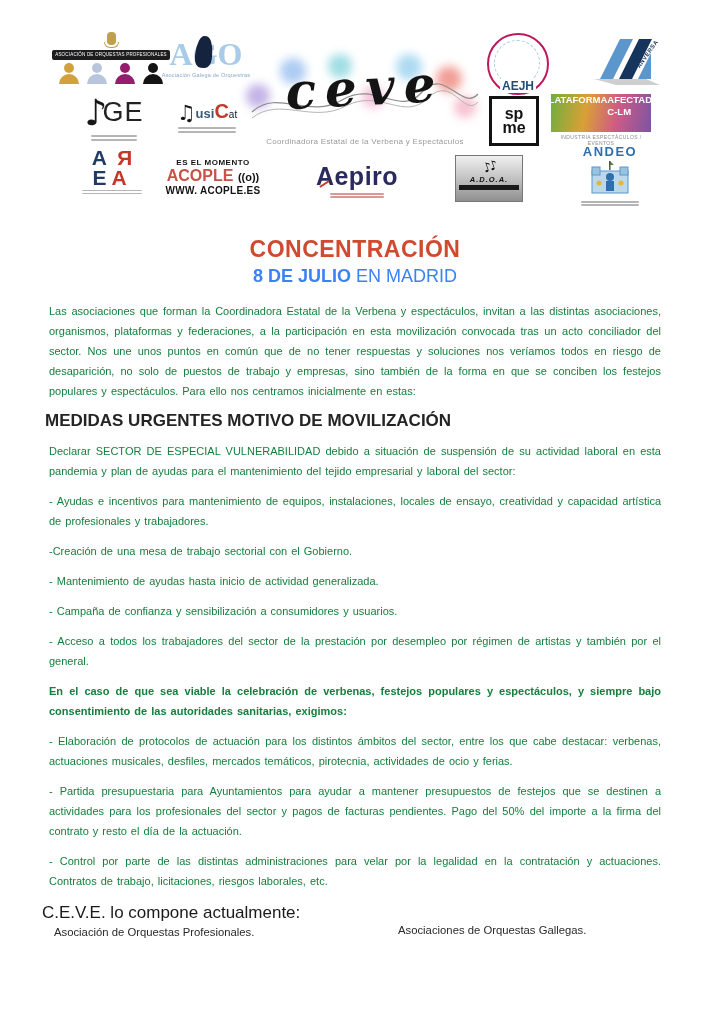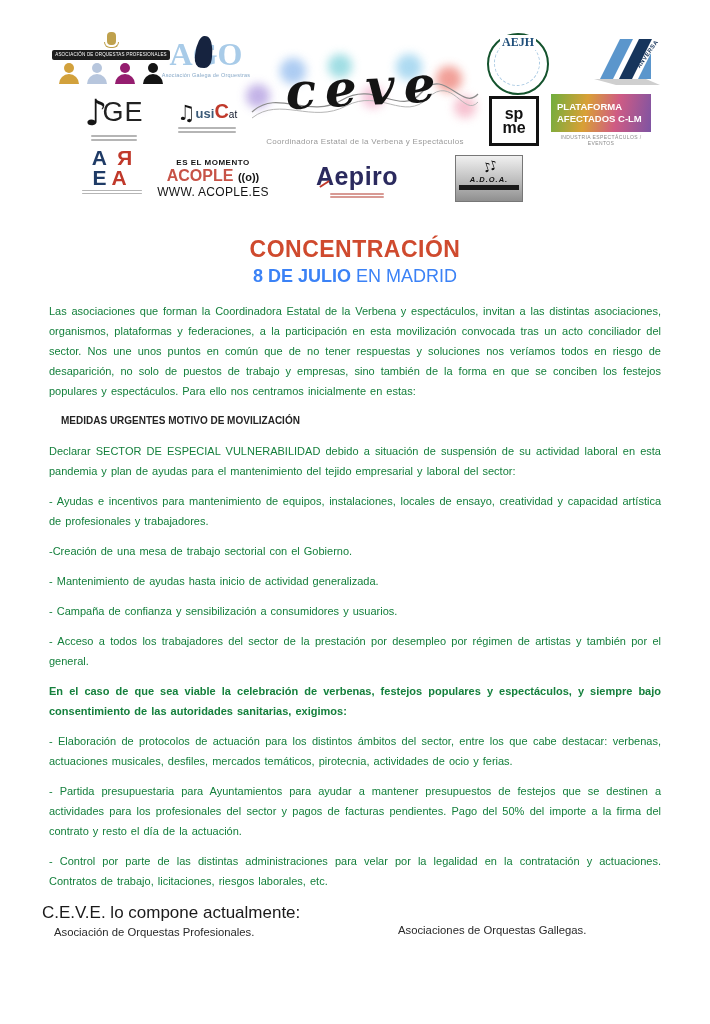--- a/index.html
+++ b/index.html
@@ -53,49 +53,49 @@
   .bl3{left:78px;top:-2px;width:24px;height:24px;background:#8fd8df;}
   .bl4{left:112px;top:30px;width:22px;height:22px;background:#f3b9d2;}
   .bl5{left:146px;top:-2px;width:26px;height:26px;background:#9fd4ef;}
   .bl6{left:186px;top:10px;width:26px;height:26px;background:#ef8f86;}
   .bl7{left:204px;top:40px;width:22px;height:22px;background:#f5b7c8;}
   .ceve-string{position:absolute;left:0;top:16px;}
   .ceve-word{position:absolute;left:0;right:0;top:2px;text-align:center;font-family:"DejaVu Serif",serif;font-style:italic;font-weight:bold;font-size:50px;letter-spacing:9px;color:#141414;transform:rotate(-3deg);}
   .ceve-sub{position:absolute;left:0;right:0;bottom:0;text-align:center;font-size:8px;color:#9a9a9a;letter-spacing:.3px;}
 
   
-  .lg-aejh{left:487px;top:33px;width:58px;height:58px;border:2px solid #14532d;border-radius:50%;display:flex;align-items:flex-start;justify-content:center;font-family:Liberation Serif, serif;}
+  .lg-aejh{left:487px;top:33px;width:58px;height:58px;border:2px solid #be185d;border-radius:50%;display:flex;align-items:flex-end;justify-content:center;}
   .lg-aejh::before{content:"";position:absolute;left:5px;top:5px;width:44px;height:44px;border:1px dashed #a9c9e2;border-radius:50%;}
   .aejh-word{position:relative;background:#fff;font-size:12px;font-weight:bold;color:#1f4e79;padding:0 2px;}
 
   
   .lg-anversa{left:588px;top:33px;width:84px;height:58px;}
   .anv-text{position:absolute;right:8px;top:18px;transform:rotate(-55deg);transform-origin:center;font-size:6px;font-weight:bold;letter-spacing:.5px;color:#16355c;}
 
   
   .lg-spme{left:489px;top:96px;width:50px;height:50px;border:3px solid #121212;box-sizing:border-box;display:flex;flex-direction:column;align-items:center;justify-content:center;font-weight:bold;font-size:16px;line-height:.85;color:#121212;}
 
   
   .lg-plat{left:551px;top:94px;width:100px;}
-  .plat-box{height:38px;background:linear-gradient(100deg,#6fae3e 0%,#d9a036 35%,#cf5b84 65%,#7d54a3 100%);color:#fff;font-weight:bold;font-size:9.5px;line-height:1.25;display:flex;flex-direction:column;justify-content:center;padding-left:6px;box-sizing:border-box;}
+  .plat-box{height:38px;background:linear-gradient(100deg,#6fae3e 0%,#d9a036 35%,#cf5b84 65%,#7d54a3 100%);color:#fff;font-weight:bold;font-size:9.5px;line-height:1.25;display:flex;flex-direction:row;justify-content:center;padding-left:6px;box-sizing:border-box;}
   .plat-tag{font-size:5px;color:#8a8a8a;letter-spacing:.4px;margin-top:2px;text-align:center;}
 
   
   .lg-area{left:72px;top:148px;width:80px;text-align:center;font-weight:bold;line-height:.95;}
   .area-row span{font-size:21px;letter-spacing:5px;}
   .c-navy{color:#1f3b66}.c-red{color:#c0392b}
   .area-mir{display:inline-block;transform:scaleX(-1);}
   .lg-area .bars i{width:60px;height:1.5px;}
 
   
   .lg-acople{left:154px;top:158px;width:118px;text-align:center;}
   .acop-top{font-size:8px;font-weight:bold;color:#141414;letter-spacing:.5px;}
   .acop-brand{font-size:16px;font-weight:bold;color:#c75347;margin:2px 0 1px;}
   .acop-sig{font-size:11px;font-weight:bold;color:#141414;}
-  .acop-web{font-size:12px;font-weight:normal;color:#141414;letter-spacing:.3px;}
+  .acop-web{font-size:10px;font-weight:bold;color:#141414;letter-spacing:.3px;}
 
   
   .lg-aepiro{left:301px;top:162px;width:112px;text-align:center;}
   .aep-brand{font-size:25px;font-weight:bold;color:#2b2a5e;letter-spacing:.5px;}
   .aep-a{position:relative;}
   .aep-a::after{content:"";position:absolute;left:3px;bottom:5px;width:11px;height:2px;background:#c0392b;transform:rotate(-33deg);}
   .lg-aepiro .bars i{width:54px;background:#d89a94;height:1.5px;}
 
   
   .lg-adoa{left:455px;top:155px;width:68px;height:47px;background:linear-gradient(180deg,#f0f0f0,#b9b9b9 60%,#8f8f8f);border:1px solid #777;box-sizing:border-box;text-align:center;padding-top:1px;}
@@ -111,21 +111,21 @@
   
   .title-block{text-align:center;margin:4px 0 14px;}
   .title-main{font-size:23px;font-weight:bold;color:#cf4a2e;letter-spacing:.5px;}
   .title-sub{font-size:18px;color:#3b82f6;margin-top:3px;}
   .title-sub .b{font-weight:bold;}
 
   
   .doc{padding:0 45px;}
   .para{font-size:11px;line-height:20px;text-align:justify;margin:0 4px 10px;color:#15803d;word-spacing:1px;}
   .para.bold{font-weight:bold;}
-  .hdg{font-size:10px;line-height:20px;font-weight:bold;margin:0 16px 10px;}
+  .hdg{font-size:17px;line-height:20px;font-weight:bold;margin:0 0 10px;}
 
   
   .footer{padding:2px 40px 0;display:flex;}
   .fcol1{width:358px;}
   .fcol2{flex:1;padding-top:21px;}
   .f-head{font-size:17px;color:#1a1a1a;margin:0 0 3px 2px;}
   .flist{font-size:11.3px;line-height:13.6px;color:#2a2a2a;padding-left:14px;}
   .fcol2 .flist{padding-left:0;}
 </style>
 </head>
@@ -234,20 +234,38 @@
         <i></i>
       </div>
   </div>
 
   <div class="logo lg-adoa">
     <div class="adoa-notes">♪♪</div>
     <div class="adoa-label">A.D.O.A.</div>
     <div class="adoa-banner"></div>
   </div>
 
+  <div class="logo lg-andeo">
+    <div class="andeo-word">ANDEO</div>
+    <svg width="46" height="36">
+      <rect x="5" y="12" width="36" height="22" fill="#bcd8ea" stroke="#5b96cc" stroke-width="1"></rect>
+      <rect x="5" y="8" width="8" height="8" fill="#9cc3de" stroke="#5b96cc" stroke-width="1"></rect>
+      <rect x="33" y="8" width="8" height="8" fill="#9cc3de" stroke="#5b96cc" stroke-width="1"></rect>
+      <polygon points="23,2 27,6 23,6" fill="#4a8a3c"></polygon>
+      <rect x="22" y="2" width="1.5" height="9" fill="#555"></rect>
+      <circle cx="23" cy="18" r="4" fill="#2e6fae"></circle>
+      <rect x="19" y="22" width="8" height="10" fill="#2e6fae"></rect>
+      <circle cx="12" cy="24" r="2.5" fill="#e0b73c"></circle>
+      <circle cx="34" cy="24" r="2.5" fill="#e0b73c"></circle>
+    </svg>
+    <div class="bars">
+        <i></i>
+        <i></i>
+      </div>
+  </div>
 
 </div>
 
 <div class="title-block">
   <div class="title-main">CONCENTRACIÓN</div>
   <div class="title-sub"><span class="b">8 DE JULIO</span><span> EN MADRID</span></div>
 </div>
 
 <div class="doc">
   <p class="para">Las asociaciones que forman la Coordinadora Estatal de la Verbena y espectáculos, invitan a las distintas asociaciones, organismos, plataformas y federaciones, a la participación en esta movilización convocada tras un acto conciliador del sector. Nos une unos puntos en común que de no tener respuestas y soluciones nos veríamos todos en riesgo de desaparición, no solo de puestos de trabajo y empresas, sino también de la forma en que se conciben los festejos populares y espectáculos. Para ello nos centramos inicialmente en estas:</p>

